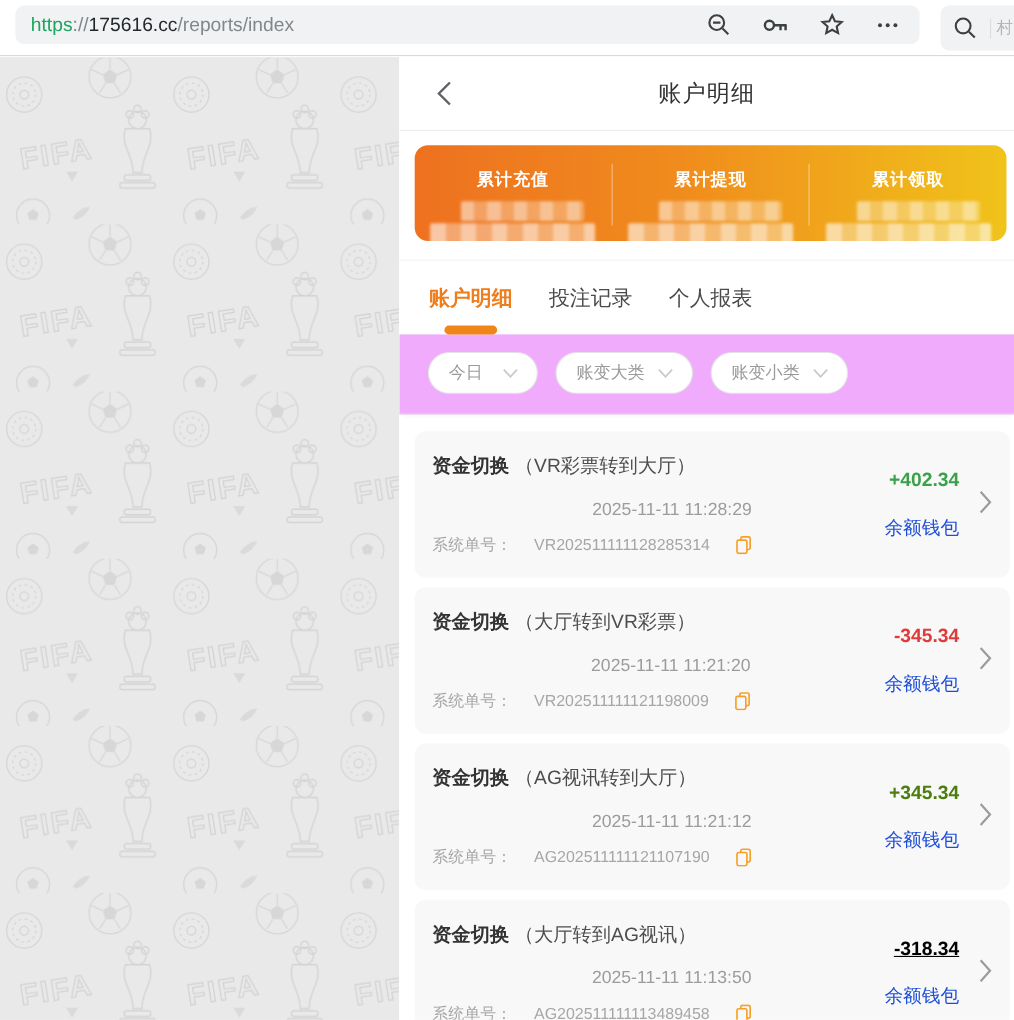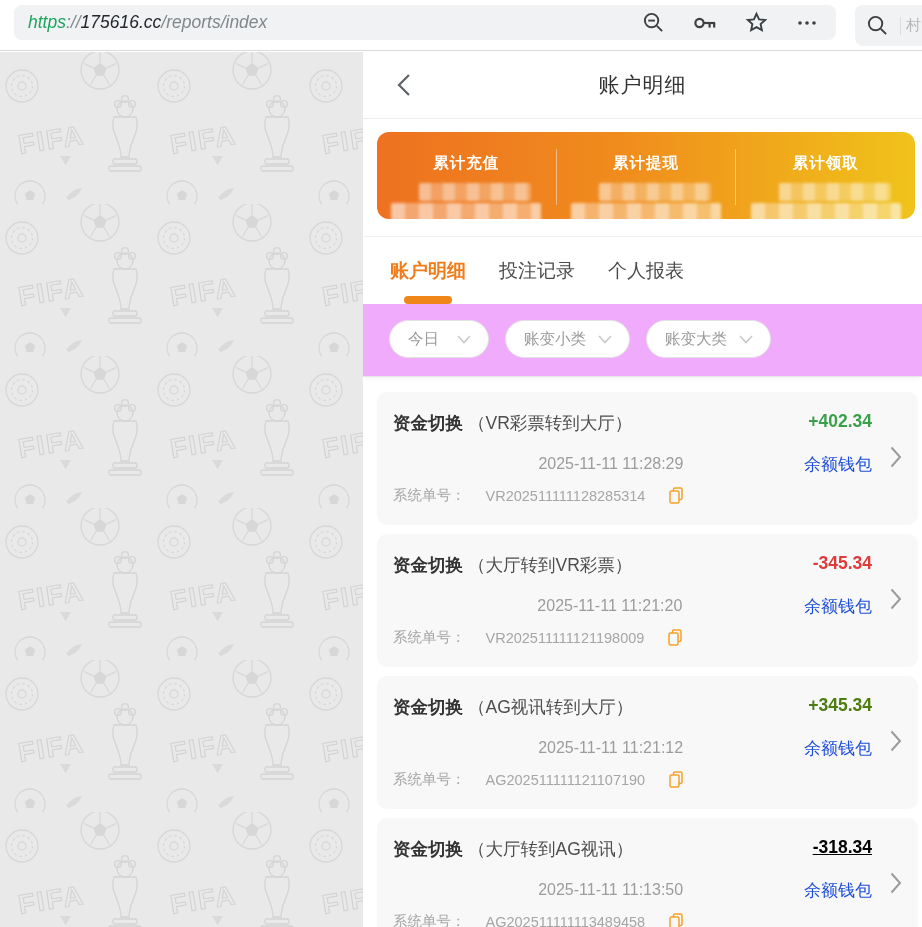--- a/index.html
+++ b/index.html
@@ -3,21 +3,21 @@
 <meta charset="utf-8">
 <style>
   * { margin:0; padding:0; box-sizing:border-box; }
   html,body { width:922px; height:927px; overflow:hidden; background:#fff;
     font-family:"Liberation Sans", sans-serif; }
 
   
   .browser-bar { position:absolute; top:0; left:0; width:922px; height:51px;
     background:#fff; border-bottom:1px solid #d9d9d9; z-index:20; }
   .url-field { position:absolute; left:14px; top:5px; width:822px; height:35px;
-    background:#f1f2f3; border-radius:8px; display:flex; align-items:center;font-style:italic; }
+    background:#f1f2f3; border-radius:8px; display:flex; align-items:center; }
   .url-text { margin-left:14px; font-size:17.5px; white-space:nowrap; overflow:hidden; flex:1; }
   .u-scheme { color:#1ea45f; }
   .u-sep, .u-path { color:#82878c; }
   .u-host { color:#24282c; }
   .url-icons { display:flex; align-items:center; gap:27px; margin-right:17px; }
   .url-icons svg { display:block; }
   .search-field { position:absolute; left:855px; top:5px; width:80px; height:41px;
     background:#f1f2f3; border-radius:8px; display:flex; align-items:center; overflow:hidden; }
   .search-field svg { margin-left:11px; flex:none; }
   .search-div { width:1px; height:18px; background:#dcdcdc; margin-left:11px; flex:none; }
@@ -70,21 +70,21 @@
   .list { padding:15px 4px 0 14px; }
   .txn-card { background:#f8f8f8; border-radius:10px; margin-bottom:9px;
     padding:19px 46px 20px 16px; position:relative;
     display:flex; justify-content:space-between; min-height:132px; }
   .txn-title { font-size:17.5px; color:#4d4d4d; }
   .txn-title .t-bold { color:#333; font-weight:700; margin-right:5px;font-family:Liberation Serif, serif; }
   .txn-date { margin-top:20px; font-size:16px; color:#9c9c9c;text-align:right; }
   .txn-order { margin-top:13px; font-size:14.5px; color:#a6a6a6;
     display:flex; align-items:center; gap:24px; }
   .txn-right { display:flex; flex-direction:column; align-items:flex-end;
-    gap:21px; }
+    justify-content:center; gap:21px; }
   .txn-amount { font-size:17.5px; font-weight:700; }
   .txn-wallet { font-size:17px; color:#1d4ed8;font-family:Liberation Mono, monospace; }
   .txn-chevron { position:absolute; right:16px; top:50%; transform:translateY(-50%); cursor:pointer; }
   .copy-icon { cursor:pointer; display:flex; }
 </style>
 </head>
 <body>
 
 <div class="browser-bar">
   <div class="url-field">
@@ -230,28 +230,28 @@
       </div>
     </div>
 
     <div class="filters-row">
       <div class="pill pill-1">
         <span>今日</span>
         <svg width="14" height="9" viewBox="0 0 14 9" fill="none" stroke="#c8c8c8" stroke-width="1.6">
             <polyline points="1,1 7,7.5 13,1"></polyline>
           </svg>
       </div>
-      <div class="pill pill-3">
-        <span>账变小类</span>
+      <div class="pill pill-2">
+        <span>账变大类</span>
         <svg width="14" height="9" viewBox="0 0 14 9" fill="none" stroke="#c8c8c8" stroke-width="1.6">
             <polyline points="1,1 7,7.5 13,1"></polyline>
           </svg>
       </div>
-      <div class="pill pill-2">
-        <span>账变大类</span>
+      <div class="pill pill-3">
+        <span>账变小类</span>
         <svg width="14" height="9" viewBox="0 0 14 9" fill="none" stroke="#c8c8c8" stroke-width="1.6">
             <polyline points="1,1 7,7.5 13,1"></polyline>
           </svg>
       </div>
     </div>
 
     <div class="list">
 
       <div class="txn-card">
         <div class="txn-left">

